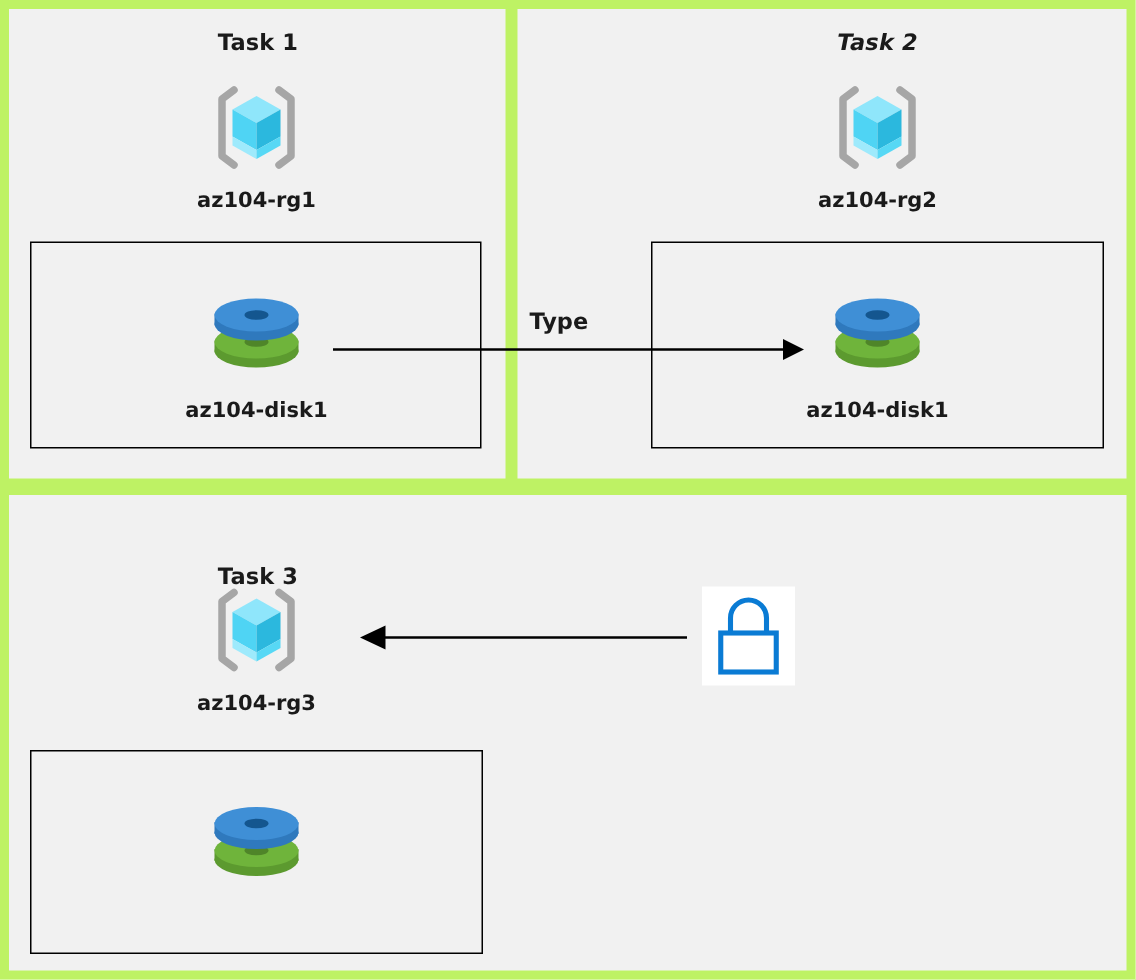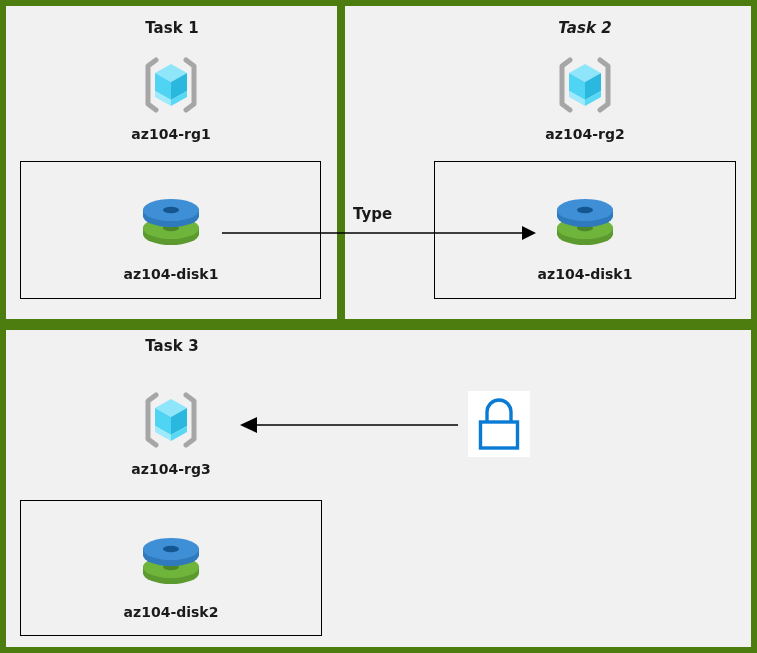--- a/index.html
+++ b/index.html
@@ -13,21 +13,21 @@
     height: 653px;
     position: relative;
     overflow: hidden;
   }
 
   .stage {
     position: absolute;
     left: 0; top: 0;
     width: 757px;
     height: 653px;
-    background: #4d7c0f;
+    background: #bef264;
   }
 
   
   .panel {
     position: absolute;
     background: #f1f1f1;
   }
   #panel-task1 { left: 6px;   top: 6px;   width: 331px; height: 313px; }
   #panel-task2 { left: 345px; top: 6px;   width: 406px; height: 313px; }
   #panel-task3 { left: 6px;   top: 330px; width: 745px; height: 317px; }
@@ -37,21 +37,21 @@
     position: absolute;
     font-size: 15px;
     font-weight: bold;
     color: #1a1a1a;
     text-align: center;
     white-space: nowrap;
     letter-spacing: 0.1px;
   }
   #title-task1 { left: 120px; top: 19px;  width: 104px; }
   #title-task2 { left: 533px; top: 19px;  width: 104px; font-style: italic; }
-  #title-task3 { left: 120px; top: 337px; width: 104px; }
+  #title-task3 { left: 120px; top: 375px; width: 104px; }
 
   
   .rg-icon {
     position: absolute;
     width: 62px;
     height: 60px;
   }
   #rgicon-1 { left: 140px; top: 55px; }
   #rgicon-2 { left: 554px; top: 55px; }
   #rgicon-3 { left: 140px; top: 390px; }
@@ -244,21 +244,20 @@
     <ellipse cx="33" cy="38" rx="28" ry="11" fill="#5c9a2f"></ellipse>
     <rect x="5" y="31" width="56" height="8" fill="#5c9a2f"></rect>
     <ellipse cx="33" cy="32" rx="28" ry="11" fill="#6fb43b"></ellipse>
     <ellipse cx="33" cy="32" rx="8" ry="3.2" fill="#4f8529"></ellipse>
     <ellipse cx="33" cy="20" rx="28" ry="11" fill="#2f79bd"></ellipse>
     <rect x="5" y="13" width="56" height="8" fill="#2f79bd"></rect>
     <ellipse cx="33" cy="14" rx="28" ry="11" fill="#3f8fd6"></ellipse>
     <ellipse cx="33" cy="14" rx="8" ry="3.2" fill="#14568f"></ellipse>
   </svg>
 
-  <div class="disk-label" id="disklabel-3">az104-disk2</div>
 
   <svg class="arrow-svg" id="arrow-lock" viewBox="0 0 218 26">
     <line x1="16" y1="13" x2="218" y2="13" stroke="#000000" stroke-width="1.6"></line>
     <polygon points="0,13 17,5 17,21" fill="#000000"></polygon>
   </svg>
 
   <div id="lock-tile">
     <svg id="lock-svg" viewBox="0 0 62 66">
       <path d="M19 31 L19 21 A12 12 0 0 1 43 21 L43 31" fill="none" stroke="#0a7bd4" stroke-width="3.4"></path>
       <rect x="12.5" y="31" width="37" height="26" fill="none" stroke="#0a7bd4" stroke-width="3.4"></rect>

